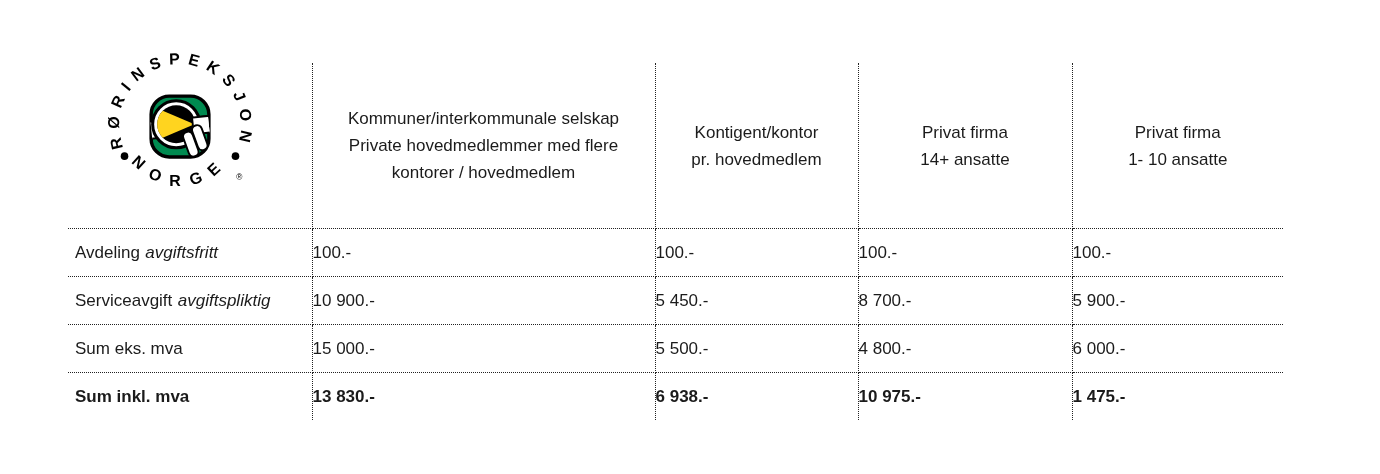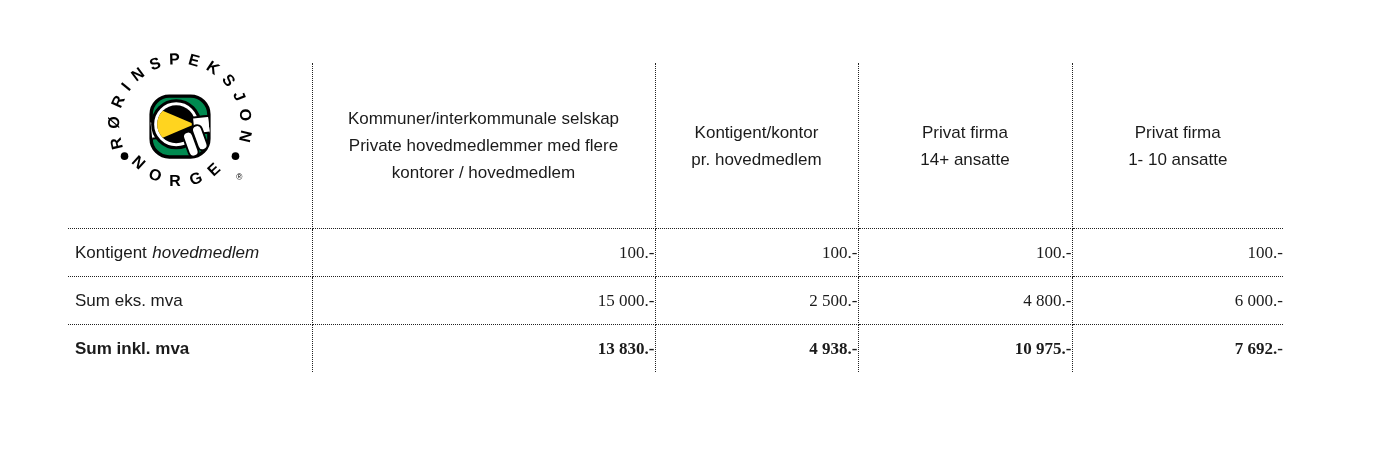--- a/index.html
+++ b/index.html
@@ -33,21 +33,21 @@
     vertical-align: middle;
   }
   
   .b-r { border-right: 1px dotted #222; }
   .b-b { border-bottom: 1px dotted #222; }
 
   tr.header-row td { height: 165px; text-align: center; }
   .header-lines { line-height: 27px; font-size: 17px; }
   tr.data-row td { height: 47px; }
   td.label-cell { text-align: left; padding-left: 7px; }
-  td.value-cell { text-align: right; font-family: Liberation Serif, serif; }
+  td.value-cell { text-align: left; }
   tr.bold-row td { font-weight: bold; }
   .label-italic { font-style: italic; margin-left: 0.32em; }
   .label-italic:empty { margin-left: 0; }
 
   td.logo-cell { position: relative; }
   .logo-wrap {
     position: absolute;
     left: 36px;
     top: -14px;
     width: 152px;
@@ -139,43 +139,52 @@
         <td class="b-b">
           <div class="header-lines">
             <div>Privat firma</div>
             <div>1- 10 ansatte</div>
           </div>
         </td>
       </tr>
 
       <tr class="data-row">
         <td class="label-cell b-r b-b">
-          <span>Kontigent</span><span class="label-italic">hovedmedlem</span>
+          <span>Avdeling</span><span class="label-italic">avgiftsfritt</span>
         </td>
         <td class="value-cell b-r b-b">100.-</td>
         <td class="value-cell b-r b-b">100.-</td>
         <td class="value-cell b-r b-b">100.-</td>
         <td class="value-cell b-b">100.-</td>
       </tr>
 
+      <tr class="data-row">
+        <td class="label-cell b-r b-b">
+          <span>Serviceavgift</span><span class="label-italic">avgiftspliktig</span>
+        </td>
+        <td class="value-cell b-r b-b">10 900.-</td>
+        <td class="value-cell b-r b-b">5 450.-</td>
+        <td class="value-cell b-r b-b">8 700.-</td>
+        <td class="value-cell b-b">5 900.-</td>
+      </tr>
 
       <tr class="data-row">
         <td class="label-cell b-r b-b">
           <span>Sum eks. mva</span><span class="label-italic"></span>
         </td>
         <td class="value-cell b-r b-b">15 000.-</td>
-        <td class="value-cell b-r b-b">2 500.-</td>
+        <td class="value-cell b-r b-b">5 500.-</td>
         <td class="value-cell b-r b-b">4 800.-</td>
         <td class="value-cell b-b">6 000.-</td>
       </tr>
 
       <tr class="data-row bold-row">
         <td class="label-cell b-r">
           <span>Sum inkl. mva</span><span class="label-italic"></span>
         </td>
         <td class="value-cell b-r">13 830.-</td>
-        <td class="value-cell b-r">4 938.-</td>
+        <td class="value-cell b-r">6 938.-</td>
         <td class="value-cell b-r">10 975.-</td>
-        <td class="value-cell">7 692.-</td>
+        <td class="value-cell">1 475.-</td>
       </tr>
     </tbody>
   </table>
 </div>
 
 </body></html>

